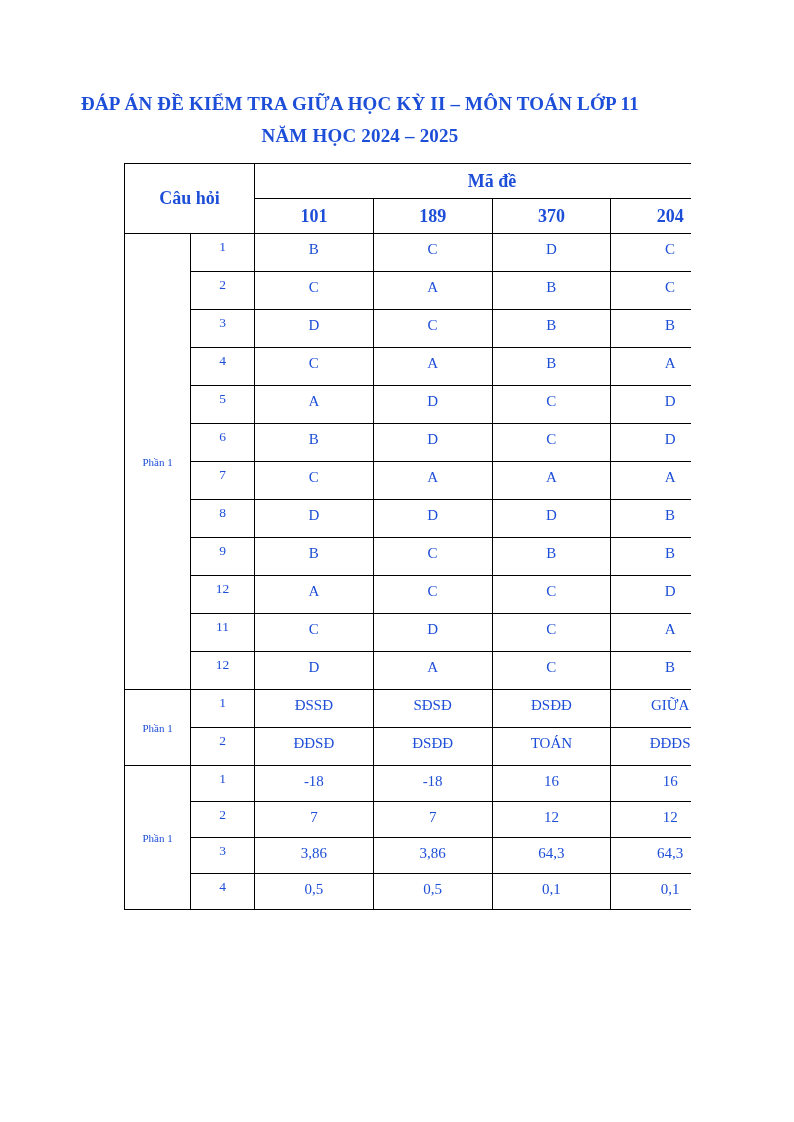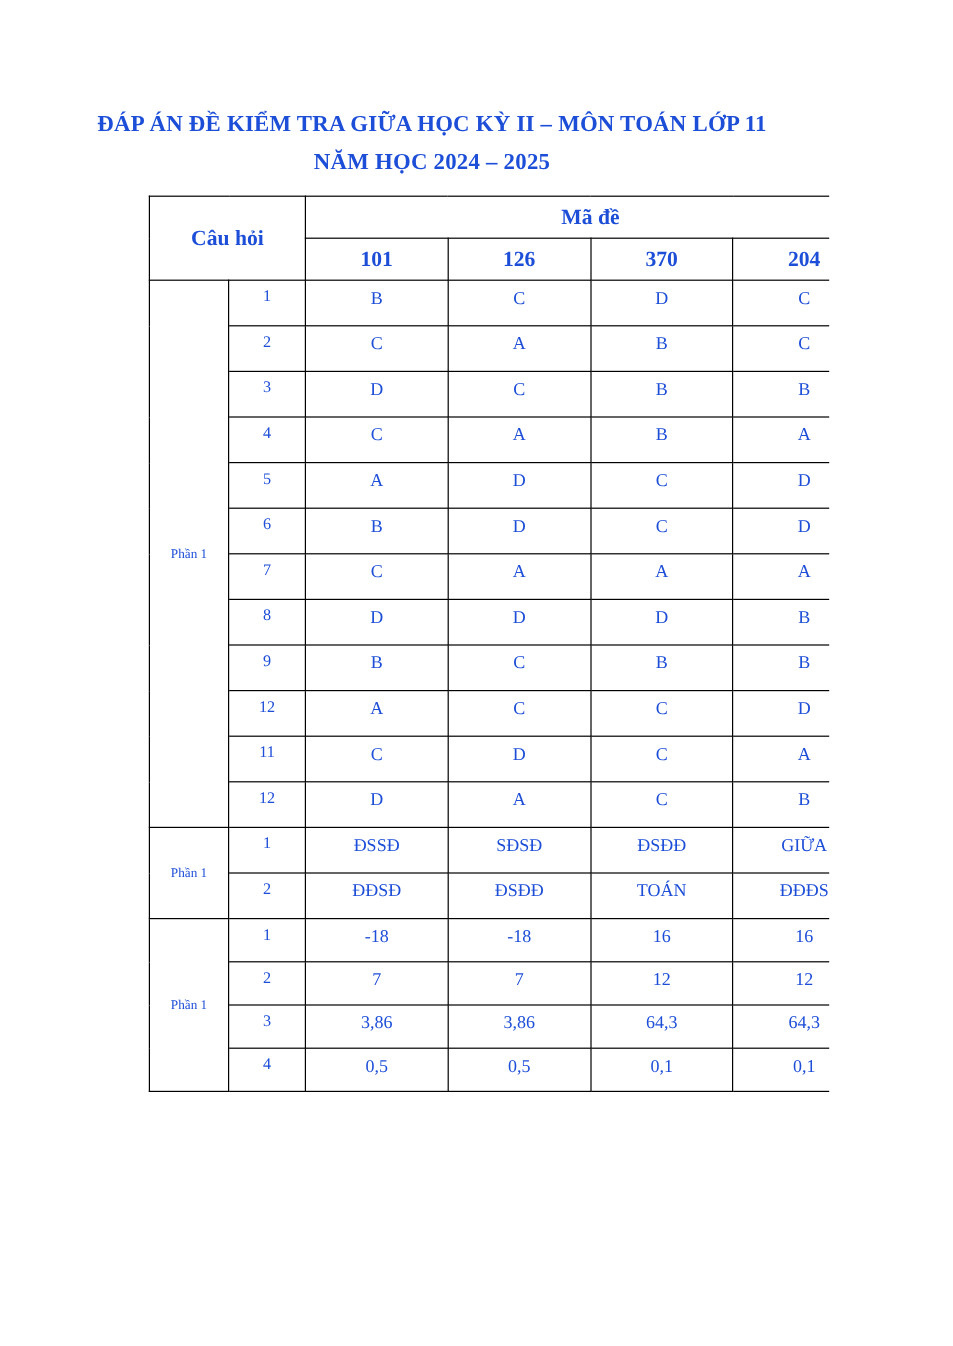--- a/index.html
+++ b/index.html
@@ -82,21 +82,21 @@
       <col class="c-code">
       <col class="c-code">
     </colgroup>
     <thead>
       <tr>
         <th colspan="2" rowspan="2">Câu hỏi</th>
         <th colspan="4">Mã đề</th>
       </tr>
       <tr>
         <th>101</th>
-        <th>126</th>
+        <th>189</th>
         <th>370</th>
         <th>204</th>
       </tr>
     </thead>
     <tbody>
         <tr class="row-h38">
           <td class="section-cell" rowspan="12">Phần 1</td>
           <td class="qnum-cell">1</td>
           <td class="answer-cell">B</td>
           <td class="answer-cell">C</td>

